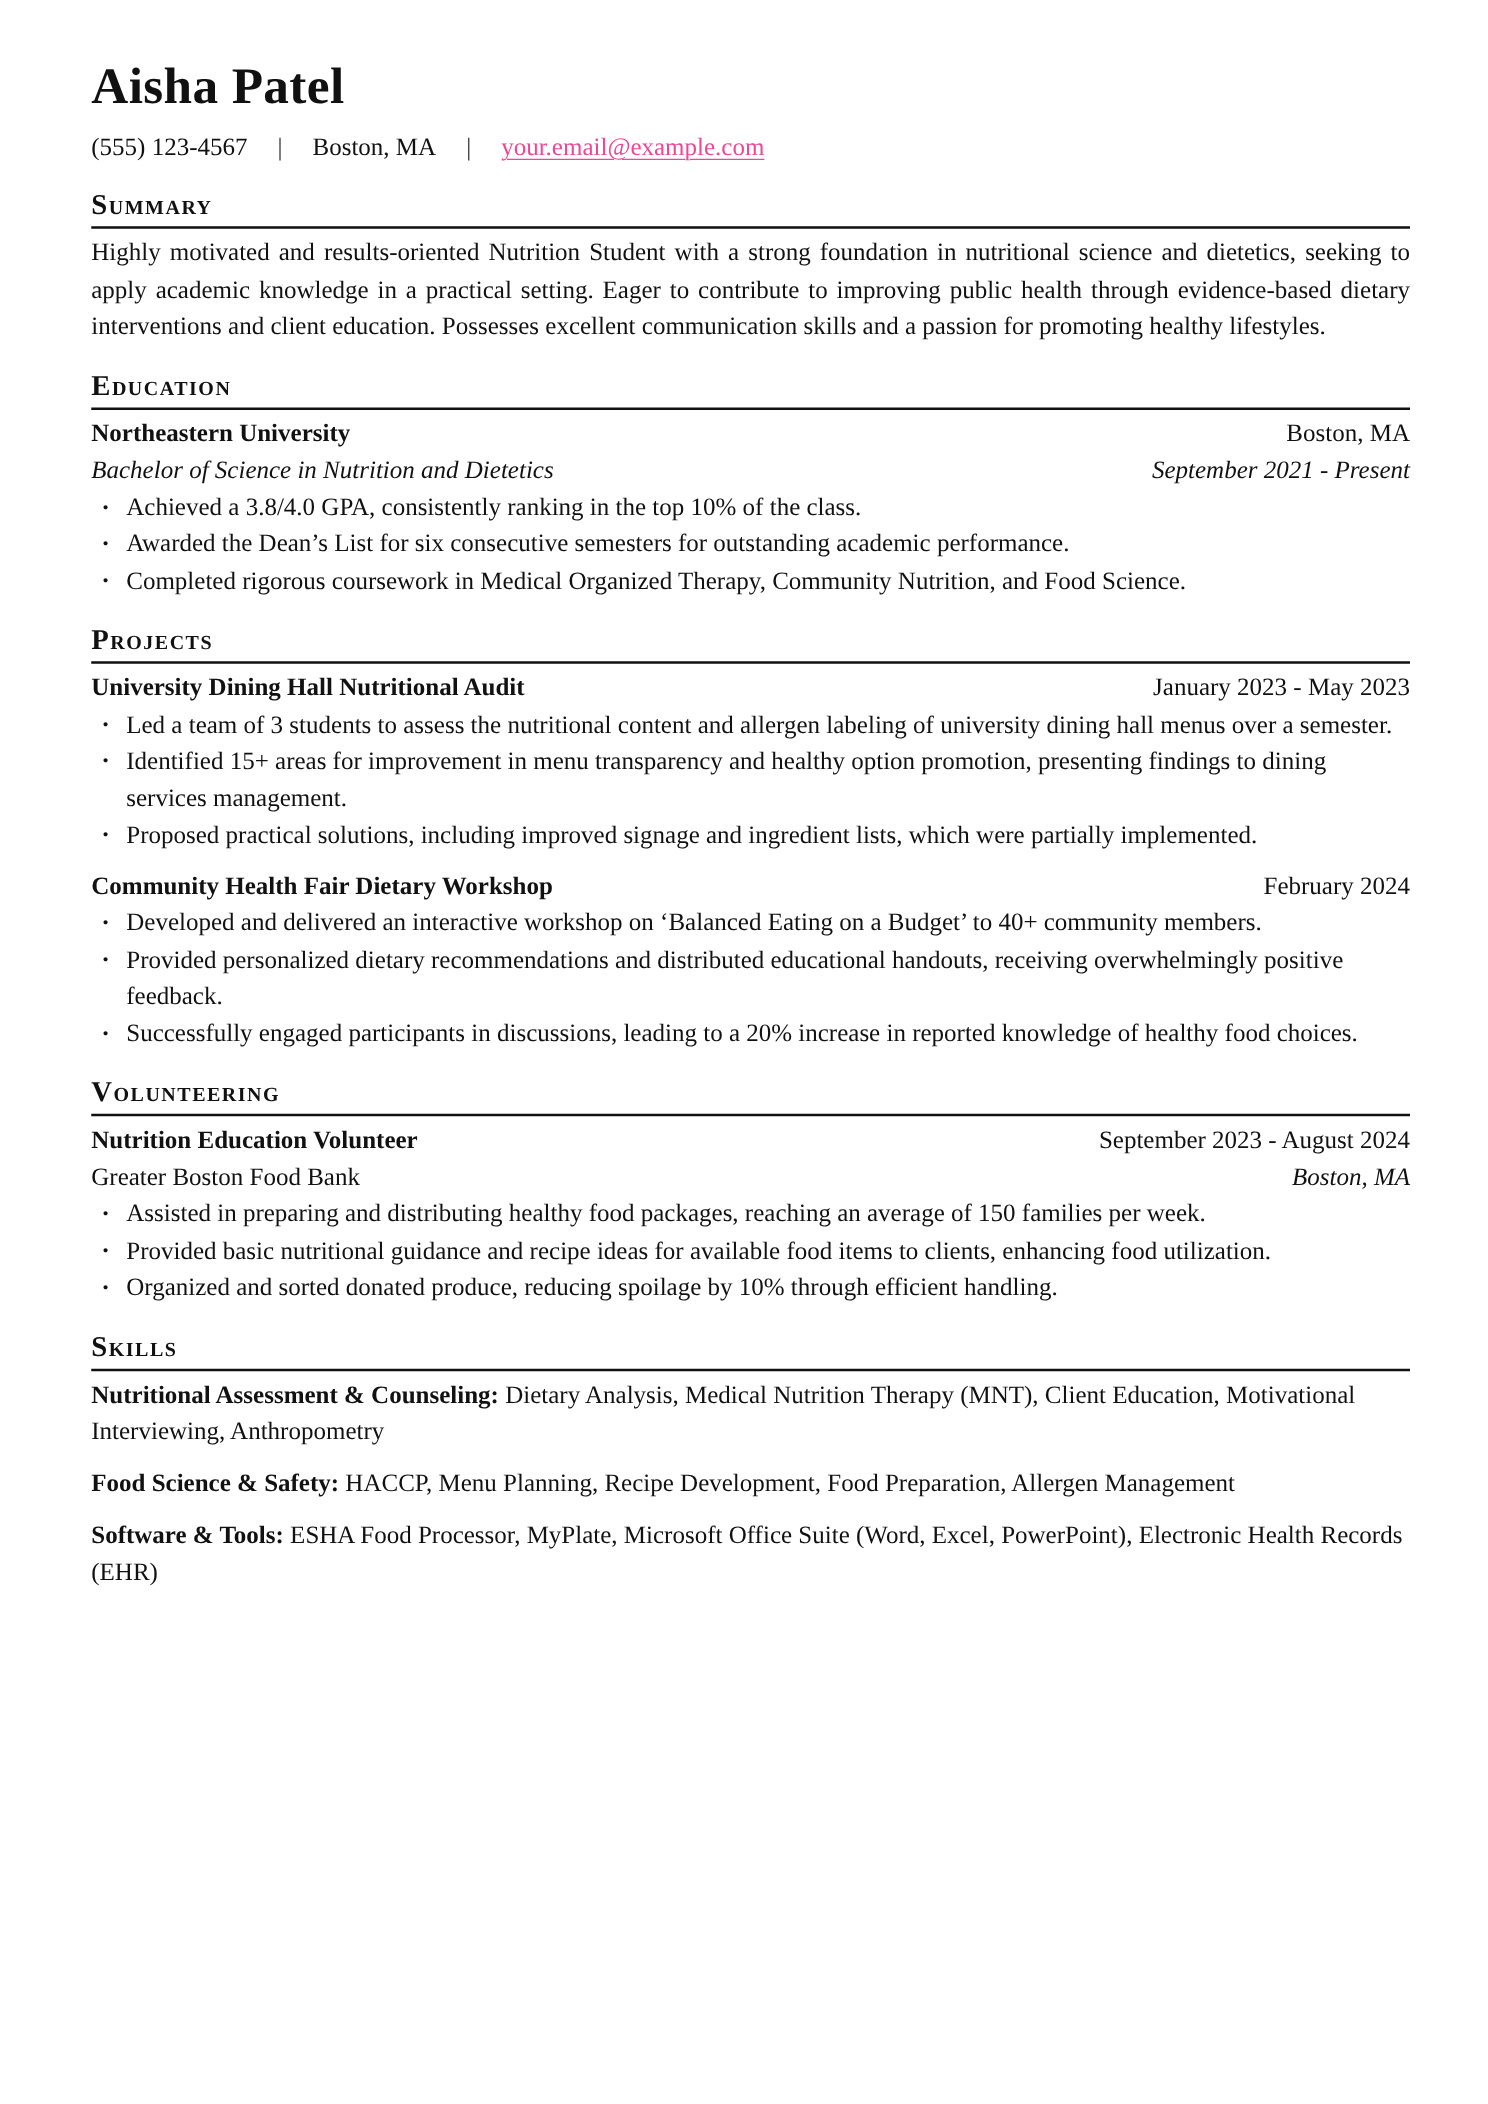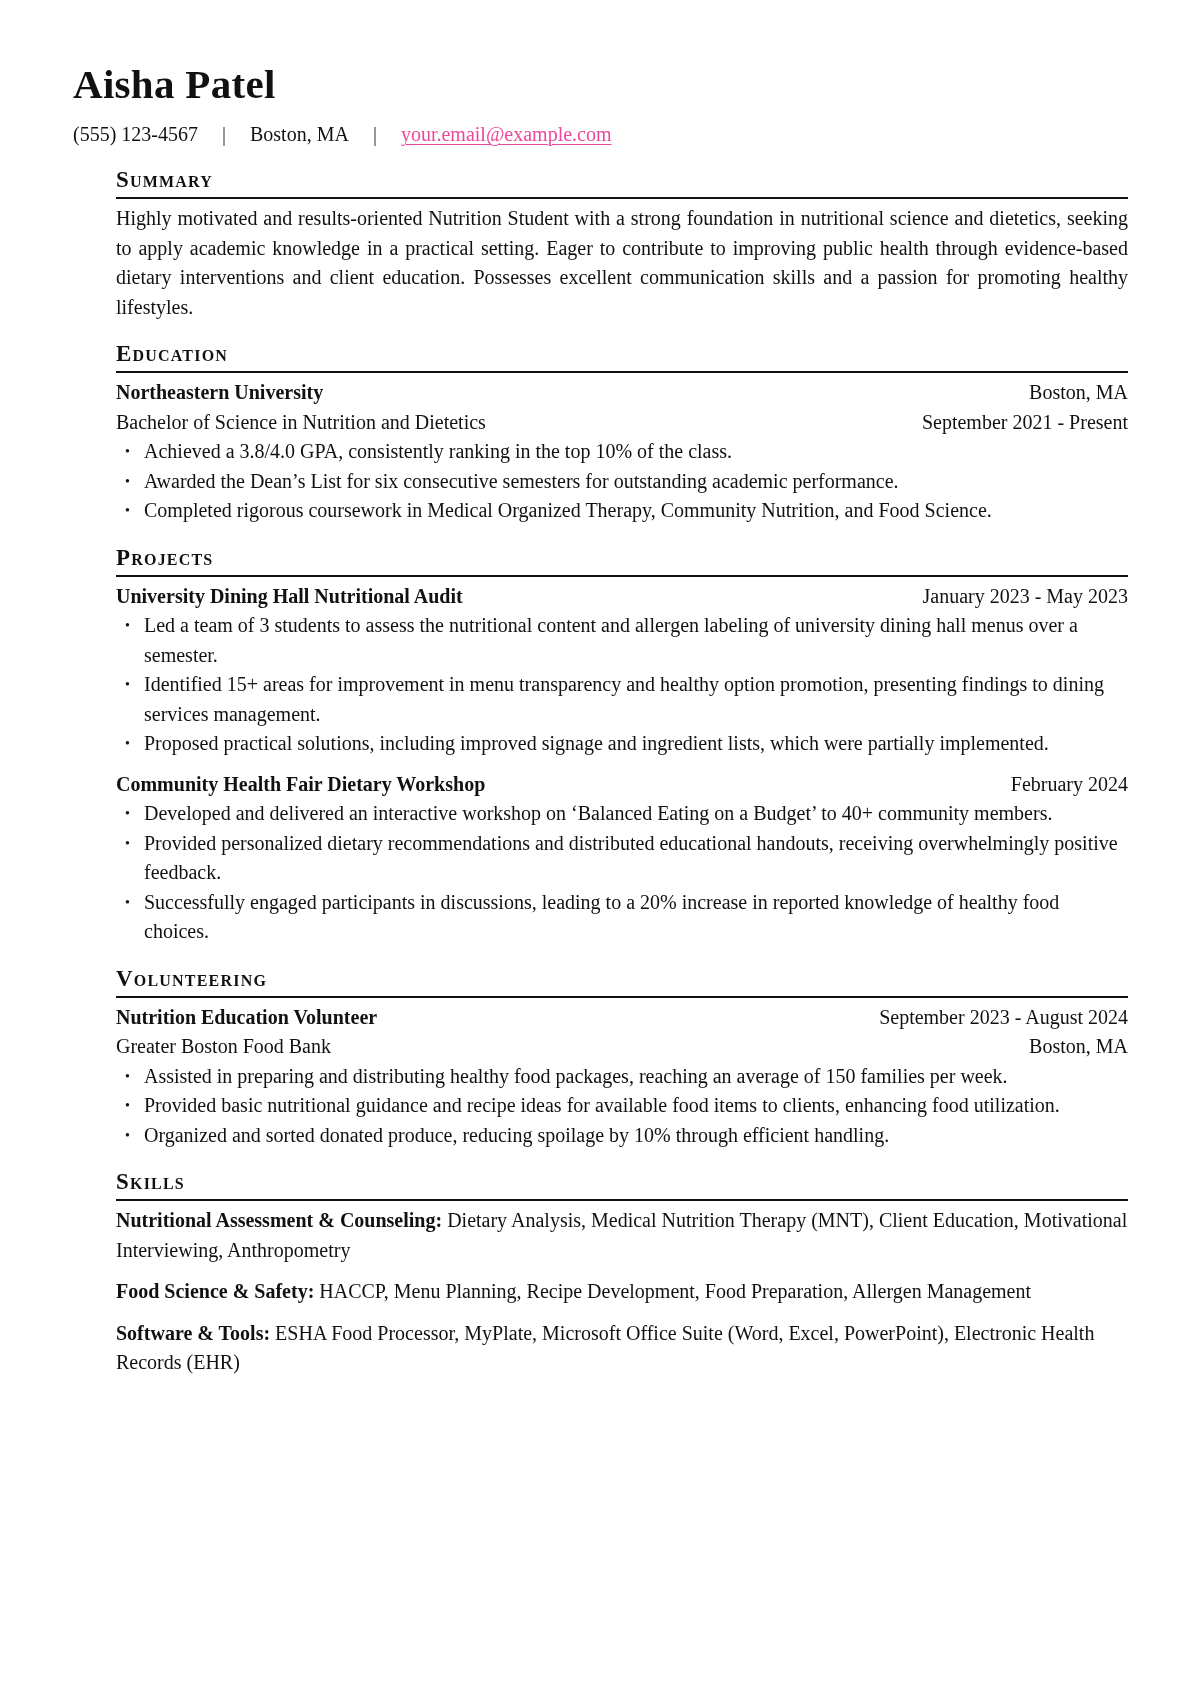--- a/index.html
+++ b/index.html
@@ -1,36 +1,36 @@
 <!DOCTYPE html>
 <html><head>
 <meta charset="utf-8">
 <style>
   html, body { margin: 0; padding: 0; background: #ffffff; }
   body {
     width: 1190px; height: 1683px; overflow: hidden; position: relative;
     font-family: "Liberation Serif", "DejaVu Serif", serif;
     color: #111111;
   }
-  .page { position: absolute; left: 73px; top: 60px; width: 1055px; }
+  .page { position: absolute; left: 73px; top: 44px; width: 1055px; }
   .name { font-size: 41px; font-weight: bold; line-height: 48px; margin: 0; letter-spacing: 0.3px; }
   .contact { font-size: 20px; line-height: 28px; margin-top: 12px; display: flex; align-items: baseline; gap: 11px; }
   .contact .sep { margin: 0 13px; color: #333; }
   .contact a { color: #ec4899; text-decoration: underline; text-underline-offset: 3px; text-decoration-thickness: 1px; }
-  .section { margin-top: 18px; margin-left: 43px; }
+  .section { margin-top: 18px; }
   .section-title {
     font-size: 23px; font-weight: bold; font-variant: small-caps; letter-spacing: 1.2px;
     line-height: 28px; margin: 0; padding-bottom: 3px; border-bottom: 2px solid #111;
   }
   .para { font-size: 20px; line-height: 29.5px; text-align: justify; margin: 5px 0 0 0; hyphens: auto; }
   .entry { margin-top: 5px; }
   .entry + .entry { margin-top: 11px; }
   .row { display: flex; justify-content: space-between; font-size: 20px; line-height: 29.5px; }
   .bold { font-weight: bold; }
-  .ital { }
+  .ital { font-style: italic; }
   ul.bullets { list-style: none; margin: 0; padding: 0; }
   ul.bullets li { position: relative; padding-left: 28px; font-size: 20px; line-height: 29.5px; }
   ul.bullets li .dot { position: absolute; left: 9px; top: 0; font-size: 14px; }
   .skill { font-size: 20px; line-height: 29.5px; margin-top: 5px; }
   .skill + .skill { margin-top: 12px; }
 </style>
 </head>
 <body>
 
 <div class="page">

